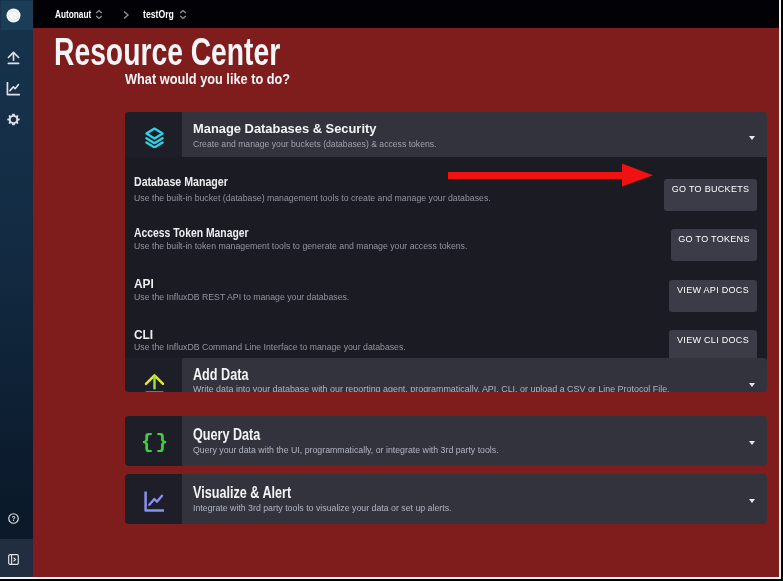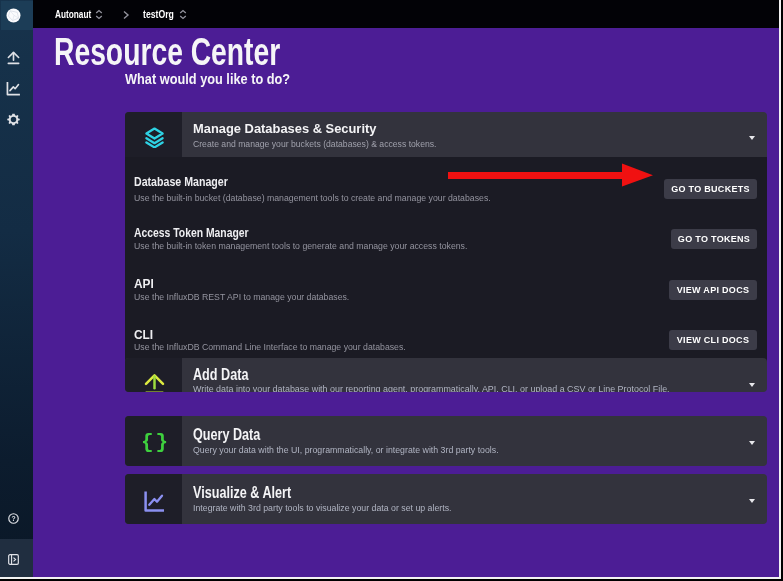--- a/index.html
+++ b/index.html
@@ -1,18 +1,18 @@
 <!DOCTYPE html>
 <html><head>
 <meta charset="utf-8">
 <style>
   * { margin:0; padding:0; box-sizing:border-box; }
   html,body { width:783px; height:581px; background:#000; overflow:hidden; }
   body { font-family:"Liberation Sans", sans-serif; position:relative; }
-  .app { position:absolute; left:0; top:0; width:779px; height:577px; background:#4c1d95; }
+  .app { position:absolute; left:0; top:0; width:779px; height:577px; background:#7f1d1d; }
   
   .bline { position:absolute; left:0; top:577px; width:780px; height:2px; background:#f2f2f2; }
   .rline { position:absolute; left:779px; top:0; width:2px; height:579px; background:#f2f2f2; }
   
   .topnav { position:absolute; left:0; top:0; width:779px; height:28px; background:#020206; }
   .crumb { position:absolute; top:8px; font-weight:bold; font-size:11px; color:#fff; }
   
   .sidebar { position:absolute; left:0; top:0; width:33px; height:577px;
              background:linear-gradient(180deg,#17334c 0%, #132c44 40%, #0c1c2e 80%, #0a1726 100%); }
   .logosq { position:absolute; left:1px; top:1px; width:32px; height:29px; background:#1c3d57; }
@@ -23,22 +23,22 @@
   .h2 { position:absolute; left:125px; top:71px; font-size:14.5px; font-weight:bold; color:#f5f5f7; transform:scaleX(0.88); transform-origin:left top; white-space:nowrap; }
   
   .panel { position:absolute; left:125px; width:642px; }
   .ibox { position:absolute; left:0; top:0; width:57px; background:#1e1e28; }
   .ptitle { font-weight:bold; color:#f4f4f6; white-space:nowrap; position:absolute; left:68px; }
   .pdesc { color:#b0b4c2; font-size:9px; white-space:nowrap; position:absolute; left:68px; }
   .pdesc2 { transform:scaleX(0.975); transform-origin:left top; }
   .caret { position:absolute; width:0; height:0; border-left:3.5px solid transparent; border-right:3.5px solid transparent; border-top:4.5px solid #e8e8ec; }
   .rowt { position:absolute; left:9px; font-size:12.5px; font-weight:bold; color:#eeeef1; white-space:nowrap; transform-origin:left top;}
   .rowd { position:absolute; left:9px; font-size:9px; color:#94949f; white-space:nowrap; transform:scaleX(0.97); transform-origin:left top; }
-  .btn { position:absolute; background:#3c3c48; border-radius:3px; color:#fff; font-weight:bold;
-         font-size:9px; letter-spacing:0.3px; text-align:center; line-height:20px; height:20px; }
+  .btn { position:absolute; background:#3c3c48; border-radius:3px; color:#fff; font-weight:normal;
+         font-size:9px; letter-spacing:0.3px; text-align:center; line-height:20px; height:32px; }
 </style>
 </head>
 <body>
 <div class="app">
   <div class="topnav"></div>
 
   <span class="crumb" style="left:55px; transform:scaleX(0.75); transform-origin:left top; display:inline-block;">Autonaut</span>
   <svg style="position:absolute;left:95px;top:9px" width="8" height="11" viewBox="0 0 8 11">
     <path d="M1.2 4 L4 1.5 L6.8 4" fill="none" stroke="#92929c" stroke-width="1.3"></path>
     <path d="M1.2 7 L4 9.5 L6.8 7" fill="none" stroke="#92929c" stroke-width="1.3"></path>

